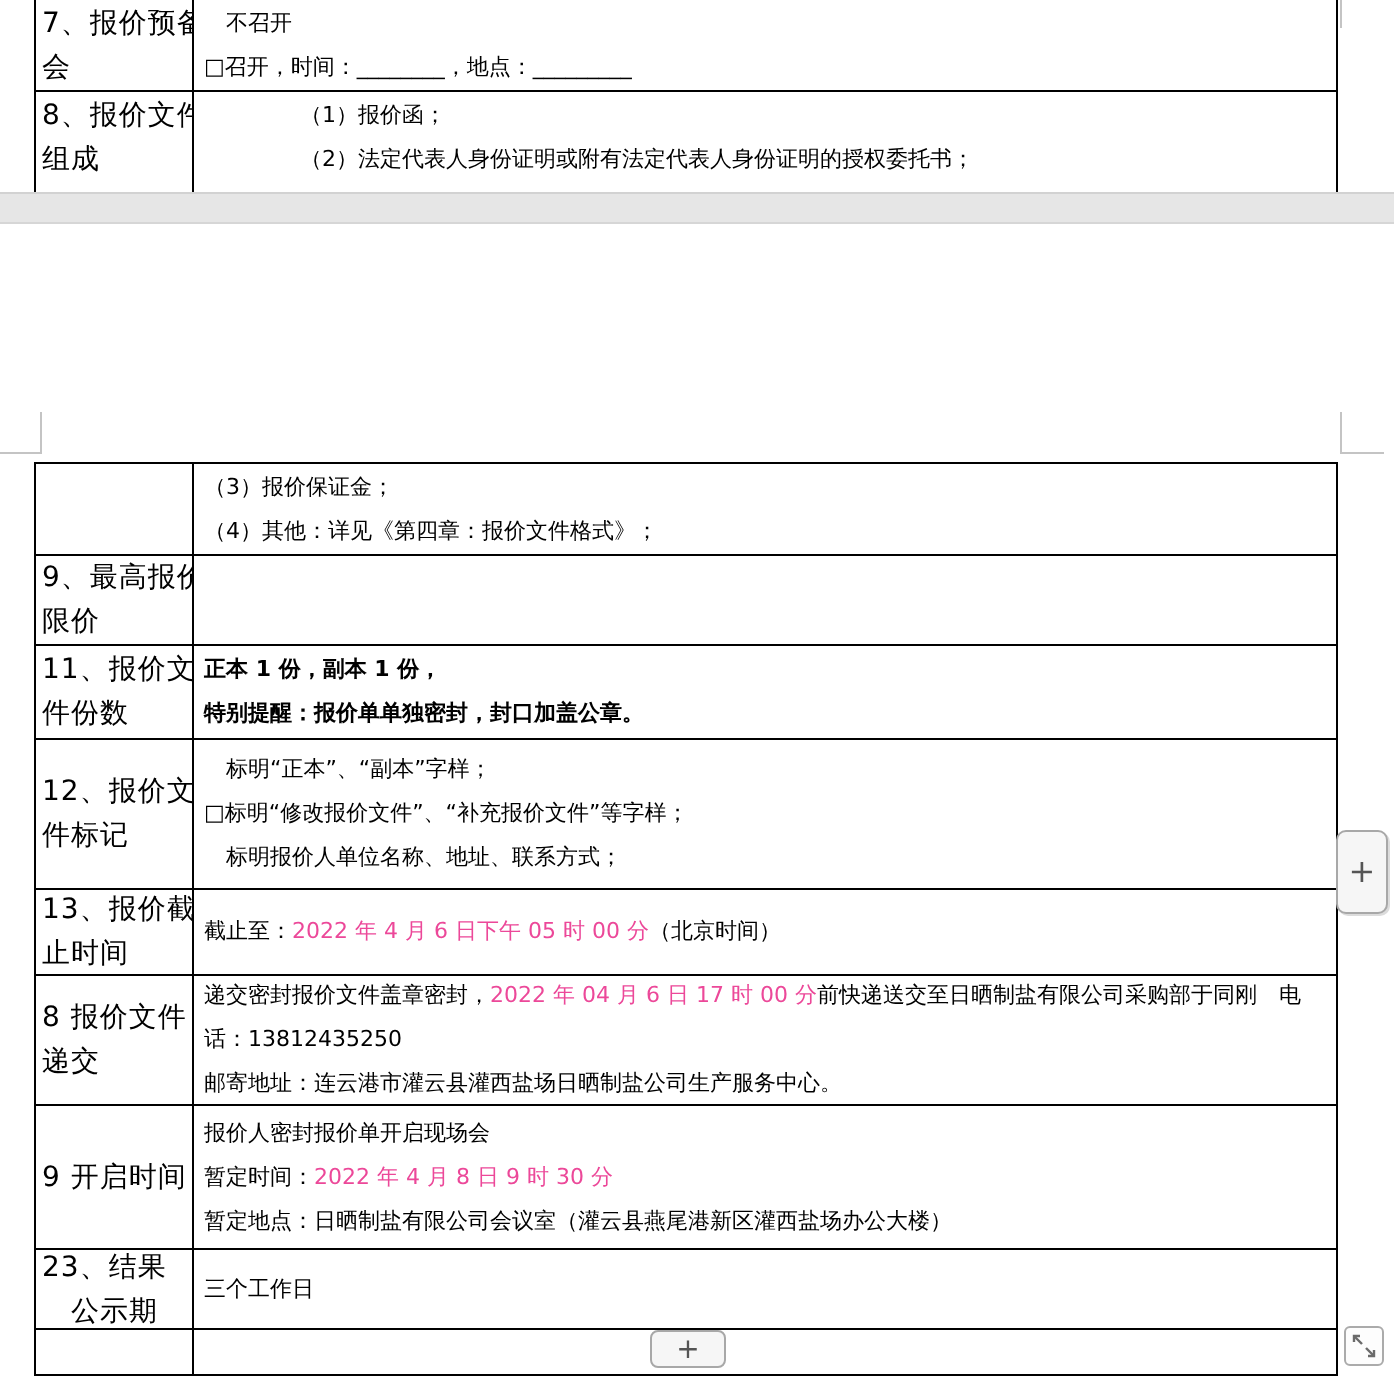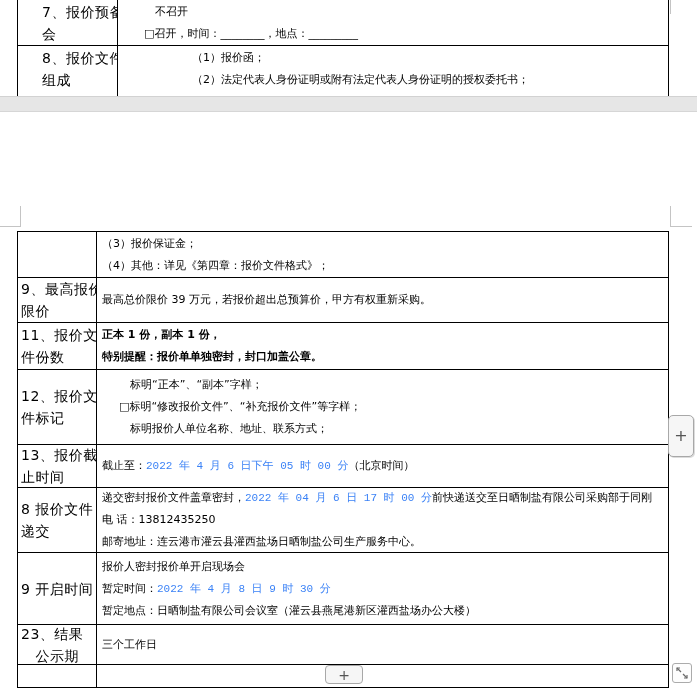--- a/index.html
+++ b/index.html
@@ -18,27 +18,27 @@
   .doc-table{position:absolute;box-sizing:border-box;background:#fff;}
   #table-top{left:17px;top:0;width:652px;height:98px;
     border-left:1.4px solid #000;border-right:1.4px solid #000;}
   #table-bottom{left:17px;top:95px;width:652px;
     border:1.4px solid #000;border-bottom:none;}
 
   .trow{display:flex;box-sizing:border-box;border-bottom:1.4px solid #000;overflow:hidden;}
   .tlabel{width:79px;flex:0 0 79px;box-sizing:border-box;border-right:1.4px solid #000;
     display:flex;flex-direction:column;justify-content:center;
     padding-left:3px;overflow:hidden;}
-  .align-top .tlabel,.align-top .tcontent{justify-content:flex-start;padding-top:1px;margin-left:21px;}
+  .align-top .tlabel,.align-top .tcontent{justify-content:flex-start;padding-top:1px;}
   .lline{font-size:14px;line-height:22px;white-space:pre;letter-spacing:.5px;}
   .tcontent{flex:1;display:flex;flex-direction:column;justify-content:center;
     padding-left:5px;padding-right:4px;box-sizing:border-box;overflow:hidden;}
   .cline{font-size:11px;line-height:22px;white-space:pre-wrap;word-break:break-all;}
   .bold .cline{font-weight:bold;}
-  .red{color:#3b82f6;font-family:Liberation Mono, monospace;}
+  .red{color:#ec4899;}
 
   .crop{position:absolute;background:#c4c4c4;}
   .crop.v{width:1px;}
   .crop.h{height:1px;}
 
   .plus-btn{position:absolute;box-sizing:border-box;background:#f6f6f6;
     border:1px solid #a8a8a8;border-radius:5px;display:flex;align-items:center;justify-content:center;
     color:#555;font-size:16px;line-height:1;z-index:5;cursor:pointer;}
   #right-plus{left:668px;top:415px;width:26px;height:42px;box-shadow:1px 1px 0 #dcdcdc;}
   #bottom-plus{left:325px;top:665px;width:38px;height:19px;border-radius:4px;font-size:14px;}
@@ -92,35 +92,32 @@
         <div class="tcontent">
           <div class="cline"><span>（3）报价保证金；</span></div>
           <div class="cline"><span>（4）其他：详见《第四章：报价文件格式》；</span></div>
         </div>
       </div>
       <div class="trow" style="height: 45px;">
         <div class="tlabel">
           <div class="lline">9、最高报价</div>
           <div class="lline">限价</div>
         </div>
-        <div class="tcontent">
-          <div class="cline"><span>最高总价限价 39 万元，若报价超出总预算价，甲方有权重新采购。</span></div>
-        </div>
       </div>
       <div class="trow bold" style="height: 47px;">
         <div class="tlabel">
           <div class="lline">11、报价文</div>
           <div class="lline">件份数</div>
         </div>
         <div class="tcontent">
           <div class="cline"><span>正本 1 份，副本 1 份，</span></div>
           <div class="cline"><span>特别提醒：报价单单独密封，封口加盖公章。</span></div>
         </div>
       </div>
-      <div class="trow" style="height: 75px; gap: 17px;">
+      <div class="trow" style="height: 75px;">
         <div class="tlabel">
           <div class="lline">12、报价文</div>
           <div class="lline">件标记</div>
         </div>
         <div class="tcontent">
           <div class="cline"><span>　标明“正本”、“副本”字样；</span></div>
           <div class="cline"><span>□标明“修改报价文件”、“补充报价文件”等字样；</span></div>
           <div class="cline"><span>　标明报价人单位名称、地址、联系方式；</span></div>
         </div>
       </div>

